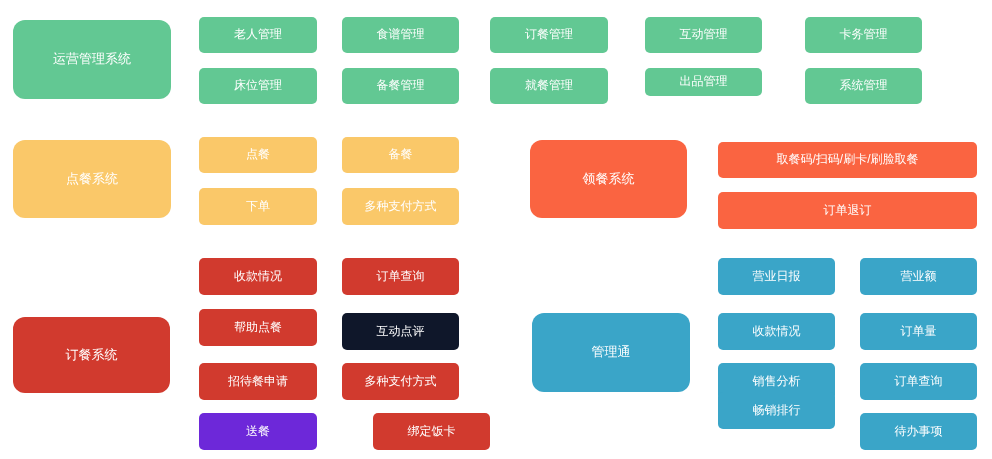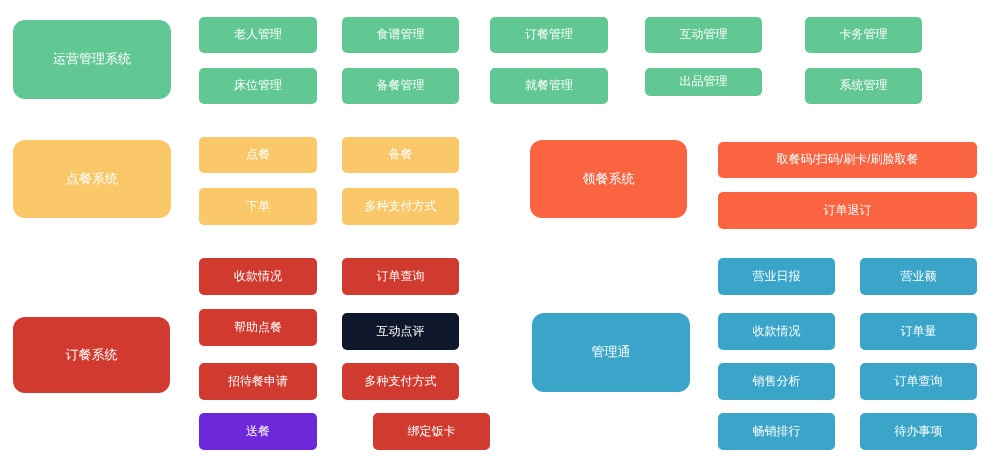--- a/index.html
+++ b/index.html
@@ -76,16 +76,16 @@
       <div class="box item-box" style="left: 342px; top: 413px; width: 117px; height: 37px; background: rgb(209, 58, 46); color: rgb(255, 255, 255); margin-left: 31px;">绑定饭卡</div>
     </div>
     <div>
       <div class="box main-box" style="left: 532px; top: 313px; width: 158px; height: 79px; background: rgb(58, 165, 200); color: rgb(255, 255, 255);">管理通</div>
       <div class="box item-box" style="left: 718px; top: 258px; width: 117px; height: 37px; background: rgb(58, 165, 200); color: rgb(255, 255, 255);">营业日报</div>
       <div class="box item-box" style="left: 860px; top: 258px; width: 117px; height: 37px; background: rgb(58, 165, 200); color: rgb(255, 255, 255);">营业额</div>
       <div class="box item-box" style="left: 718px; top: 313px; width: 117px; height: 37px; background: rgb(58, 165, 200); color: rgb(255, 255, 255);">收款情况</div>
       <div class="box item-box" style="left: 860px; top: 313px; width: 117px; height: 37px; background: rgb(58, 165, 200); color: rgb(255, 255, 255);">订单量</div>
       <div class="box item-box" style="left: 718px; top: 363px; width: 117px; height: 37px; background: rgb(58, 165, 200); color: rgb(255, 255, 255);">销售分析</div>
       <div class="box item-box" style="left: 860px; top: 363px; width: 117px; height: 37px; background: rgb(58, 165, 200); color: rgb(255, 255, 255);">订单查询</div>
-      <div class="box item-box" style="left: 718px; top: 413px; width: 117px; height: 37px; background: rgb(58, 165, 200); color: rgb(255, 255, 255);">畅销排行</div>
+      <div class="box item-box" style="left: 718px; top: 392px; width: 117px; height: 37px; background: rgb(58, 165, 200); color: rgb(255, 255, 255);">畅销排行</div>
       <div class="box item-box" style="left: 860px; top: 413px; width: 117px; height: 37px; background: rgb(58, 165, 200); color: rgb(255, 255, 255);">待办事项</div>
     </div>
   </div>
 
 </body></html>

